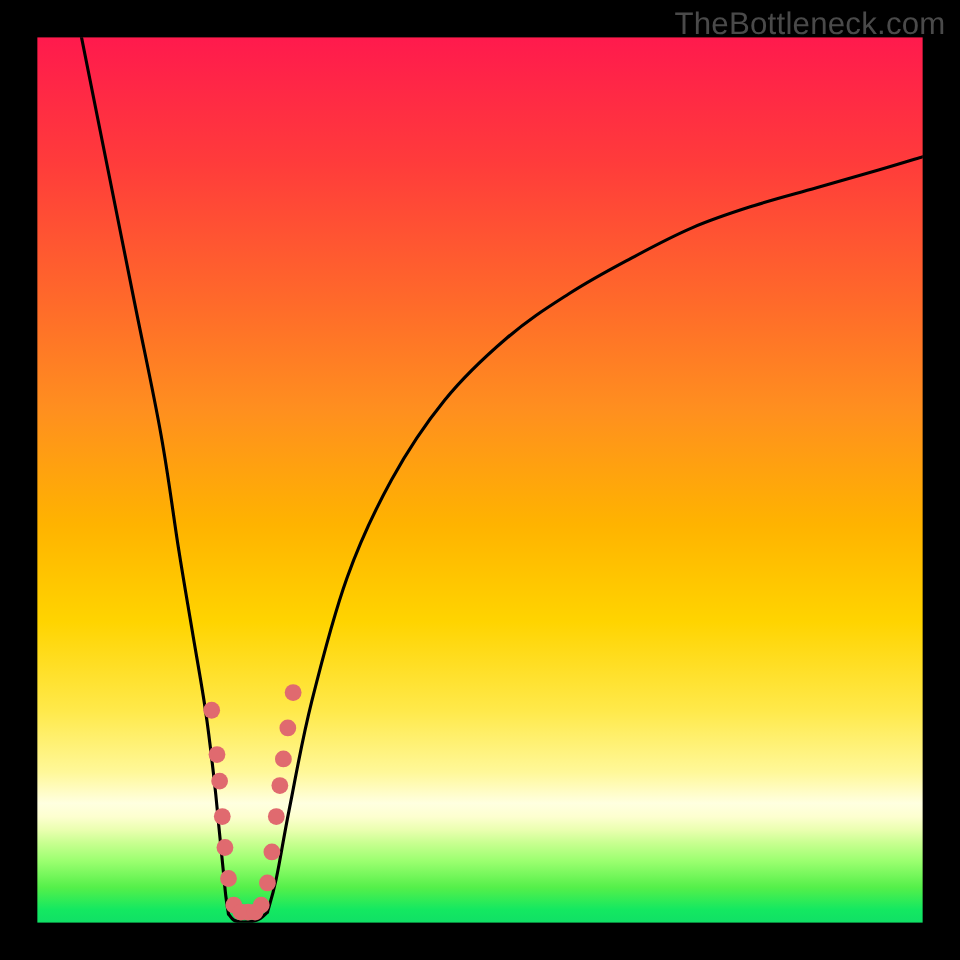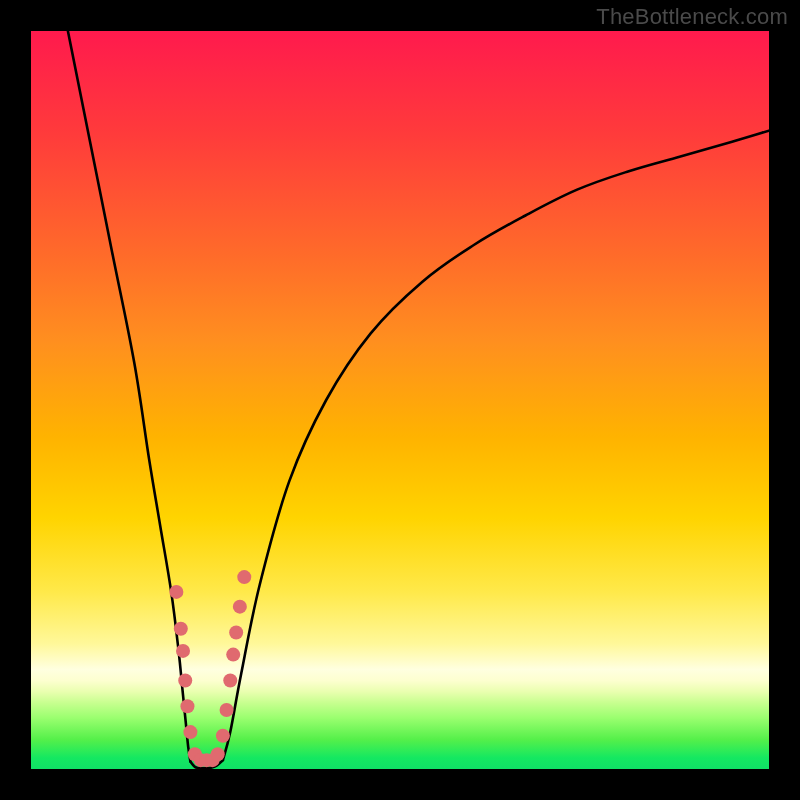--- a/index.html
+++ b/index.html
@@ -15,21 +15,21 @@
     position: relative;
     width: 800px;
     height: 800px;
     background: #000;
   }
   .watermark {
     position: absolute;
     top: 4px;
     right: 12px;
     color: #4a4a4a;
-    font-size: 22px;
+    font-size: 26px;
     font-weight: 400;
     letter-spacing: 0.2px;
     z-index: 40;
     user-select: none;
   }
   .plot {
     position: absolute;
     left: 31px;
     top: 31px;
     width: 738px;

